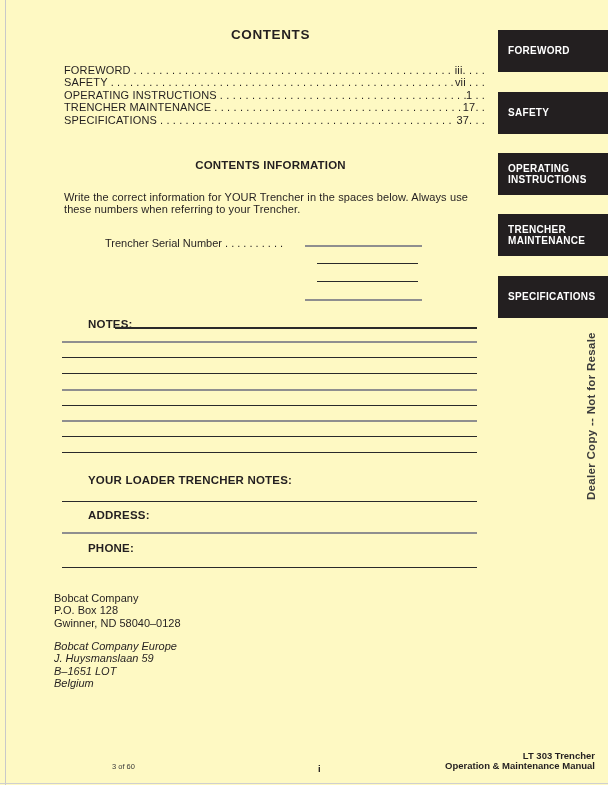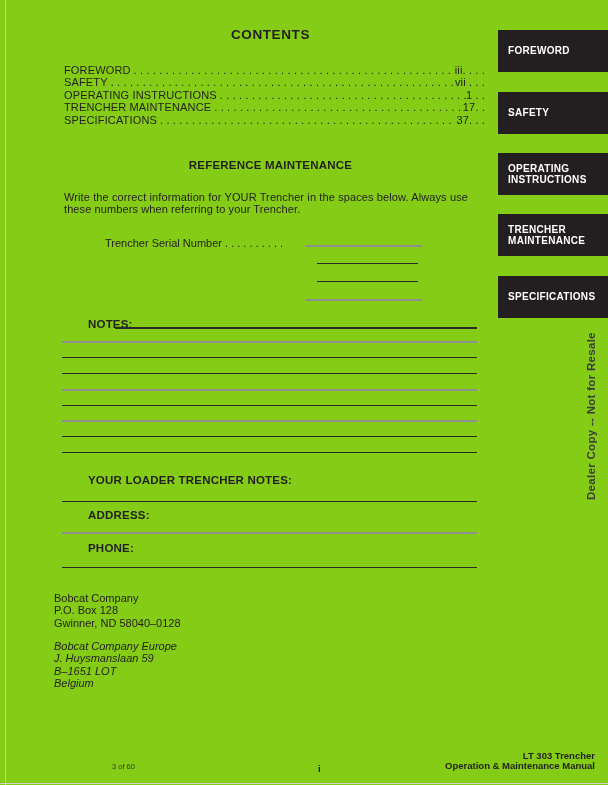--- a/index.html
+++ b/index.html
@@ -2,21 +2,21 @@
 <html><head>
 <meta charset="utf-8">
 <style>
   html,body { margin:0; padding:0; background:#fdfdfd; }
   body {
     width:608px; height:785px;
     font-family:"Liberation Sans", sans-serif;
     color:#231f20;
     -webkit-font-smoothing:antialiased;
   }
-  .page { position:relative; width:608px; height:785px; background:#84cc16; overflow:hidden; }
+  .page { position:relative; width:608px; height:785px; background:#fef9c3; overflow:hidden; }
 
   .edge-left   { position:absolute; left:5px; top:0; width:1px; height:785px; background:#c9c9c9; }
   .edge-bottom { position:absolute; left:0; top:783px; width:608px; height:1px; background:#cfcfcf; }
 
   .contents-title {
     position:absolute; left:64px; top:27px; width:413px;
     text-align:center; font-weight:bold; font-size:13.5px; letter-spacing:0.6px;
   }
 
   .toc { position:absolute; left:64px; top:64px; width:421px; font-size:11px; letter-spacing:0.15px; }
@@ -115,21 +115,21 @@
   <div class="side-tab" style="top:153px;">
     <span>OPERATING INSTRUCTIONS</span>
   </div>
   <div class="side-tab" style="top:214px;">
     <span>TRENCHER MAINTENANCE</span>
   </div>
   <div class="side-tab" style="top:276px;">
     <span>SPECIFICATIONS</span>
   </div>
 
-  <div class="ref-title">REFERENCE MAINTENANCE</div>
+  <div class="ref-title">CONTENTS INFORMATION</div>
   <div class="ref-body">Write the correct information for YOUR Trencher in the spaces below. Always use these numbers when referring to your Trencher.</div>
 
   <div class="serial-label">Trencher Serial Number . . . . . . . . . .</div>
   <div class="rule thick" style="left:305px; top:245px; width:117px;"></div>
   <div class="rule" style="left:317px; top:263px; width:101px;"></div>
   <div class="rule" style="left:317px; top:281px; width:101px;"></div>
   <div class="rule thick" style="left:305px; top:299px; width:117px;"></div>
 
   <div class="section-label" style="left:62px; top:318px;">NOTES:</div>
   <div class="rule" style="left:115px; top:327px; width:362px; height:1.5px;"></div>

